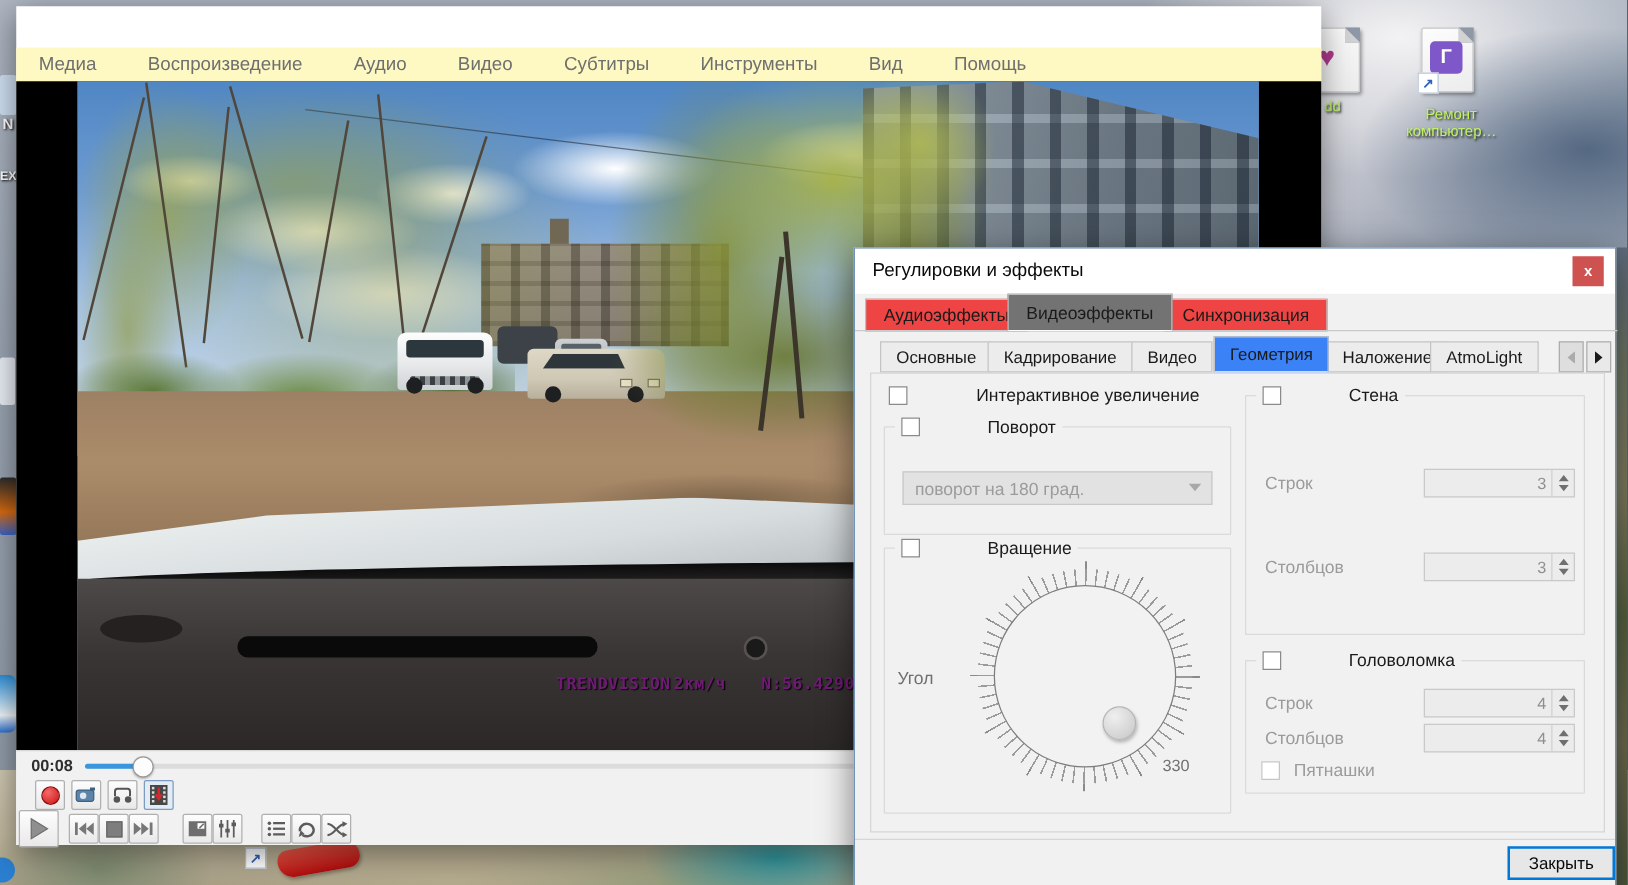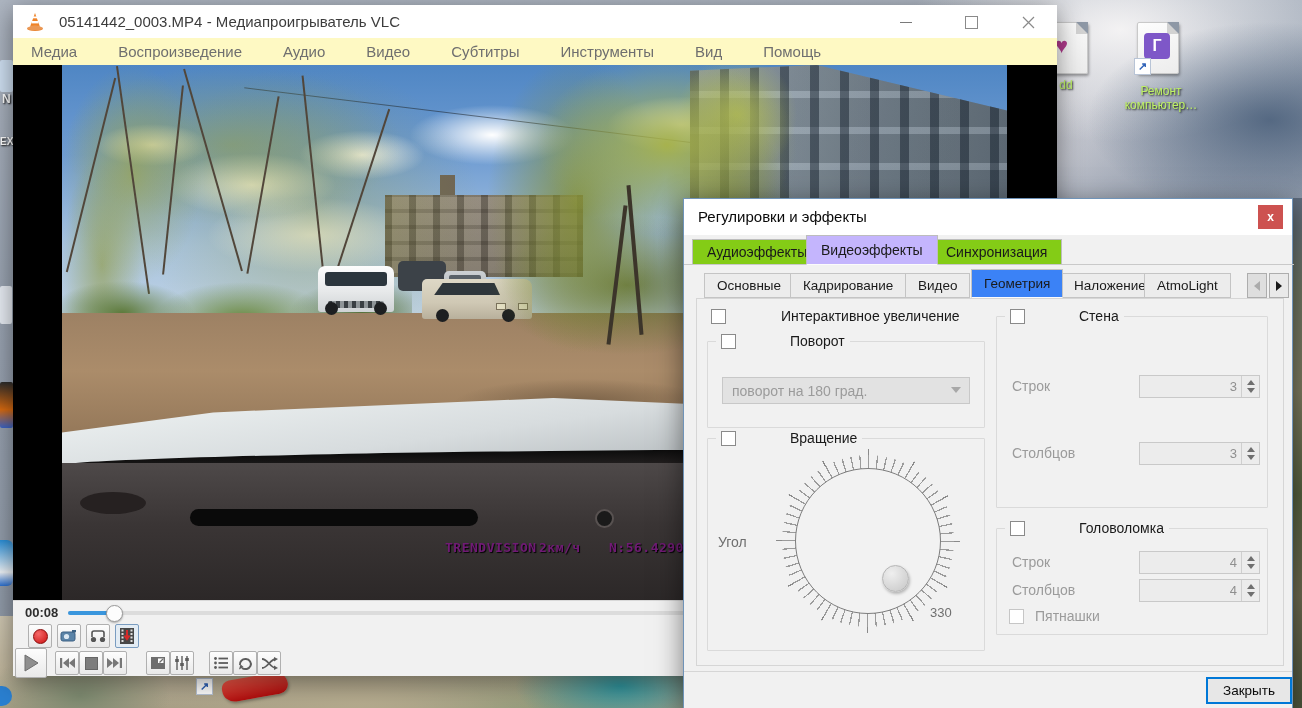--- a/index.html
+++ b/index.html
@@ -148,22 +148,22 @@
   .ctl-lg{width:32px;height:30px;}
 
   
   .fx-dialog{left:683px;top:198px;width:610px;height:512px;background:#f1f1f1;
     border:1px solid #6f93b8;box-sizing:border-box;box-shadow:0 8px 26px rgba(0,0,0,.5);}
   .fx-titlebar{left:0;top:0;width:100%;height:36px;background:#fff;}
   .fx-title{left:14px;top:9px;font-size:15px;color:#0a0a0a;}
   .fx-close{left:574px;top:6px;width:25px;height:24px;display:flex;align-items:center;justify-content:center;
     color:#fff;font-size:12px;font-weight:bold;font-family:"Liberation Sans",sans-serif;}
   .tab{position:absolute;height:26px;padding:0 14px;display:flex;align-items:center;font-size:14px;color:#1a1a1a;
-    background:#84cc16;border:1px solid #bdbdbd;box-sizing:border-box;}
-  .tab.sel{background:#c4b5fd;border-bottom:1px solid #fbfbfb;height:30px;z-index:3;}
+    background:#ef4444;border:1px solid #bdbdbd;box-sizing:border-box;}
+  .tab.sel{background:#737373;border-bottom:1px solid #fbfbfb;height:30px;z-index:3;}
   .subtab{position:absolute;height:25px;padding:0 12px;display:flex;align-items:center;font-size:13.5px;color:#1a1a1a;
     background:#ececec;border:1px solid #c4c4c4;box-sizing:border-box;}
   .subtab.sel{background:#3b82f6;border-bottom:1px solid #fbfbfb;height:29px;z-index:3;}
   .tab-frame{left:12px;top:99px;width:586px;height:366px;border:1px solid #d6d6d6;background:transparent;}
   .checkbox{width:15px;height:15px;background:#fff;border:1px solid #8a8a8a;box-sizing:border-box;}
   .checkbox.dis{border-color:#c6c6c6;}
   .lbl{font-size:14px;color:#1a1a1a;white-space:nowrap;margin-left:47px;}
   .lbl-dis{font-size:14px;color:#9b9b9b;white-space:nowrap;}
   .groupbox{position:absolute;border:1px solid #dadada;border-radius:1px;}
   .legend{position:absolute;top:-9px;left:8px;background:#f1f1f1;padding:0 5px;display:flex;gap:7px;align-items:center;}
@@ -226,41 +226,20 @@
     </div>
   </div>
 
   <div class="abs" style="left:190px;top:672px;width:110px;height:36px;">
     <div class="abs ribbon" style="left:32px;top:4px;"></div>
     <div class="abs shortcut-badge" style="left:6px;top:6px;"></div>
   </div>
 
   <div class="abs vlc-window">
 
-    <div class="abs vlc-titlebar">
-      <svg class="abs" style="left:12px;top:7px;" width="20" height="21" viewBox="0 0 20 21">
-        <polygon points="10,1 15,15 5,15" fill="#ef8329"></polygon>
-        <rect x="6.6" y="9" width="6.8" height="2.4" fill="#fff"></rect>
-        <rect x="7.8" y="4.5" width="4.4" height="1.8" fill="#fff"></rect>
-        <ellipse cx="10" cy="16.5" rx="8" ry="2.6" fill="#e87a20"></ellipse>
-        <ellipse cx="10" cy="16" rx="8" ry="2.4" fill="#f4f4f4" opacity=".25"></ellipse>
-      </svg>
-      <div class="abs vlc-title">05141442_0003.MP4 - Медиапроигрыватель VLC</div>
-      <div class="abs winbtn" style="left:878px;">
-        <div style="width:12px;height:0;border-top:1px solid #7a7a7a;"></div>
-      </div>
-      <div class="abs winbtn" style="left:943px;">
-        <div style="width:11px;height:11px;border:1px solid #8a8a8a;"></div>
-      </div>
-      <div class="abs winbtn" style="left:1000px;">
-        <svg width="13" height="13" viewBox="0 0 13 13">
-          <path d="M1,1 L12,12 M12,1 L1,12" stroke="#8a8a8a" stroke-width="1.2"></path>
-        </svg>
-      </div>
-    </div>
 
     <div class="abs vlc-menubar">
       <span class="menu-item">Медиа</span>
       <span class="menu-item">Воспроизведение</span>
       <span class="menu-item">Аудио</span>
       <span class="menu-item">Видео</span>
       <span class="menu-item">Субтитры</span>
       <span class="menu-item">Инструменты</span>
       <span class="menu-item">Вид</span>
       <span class="menu-item">Помощь</span>

